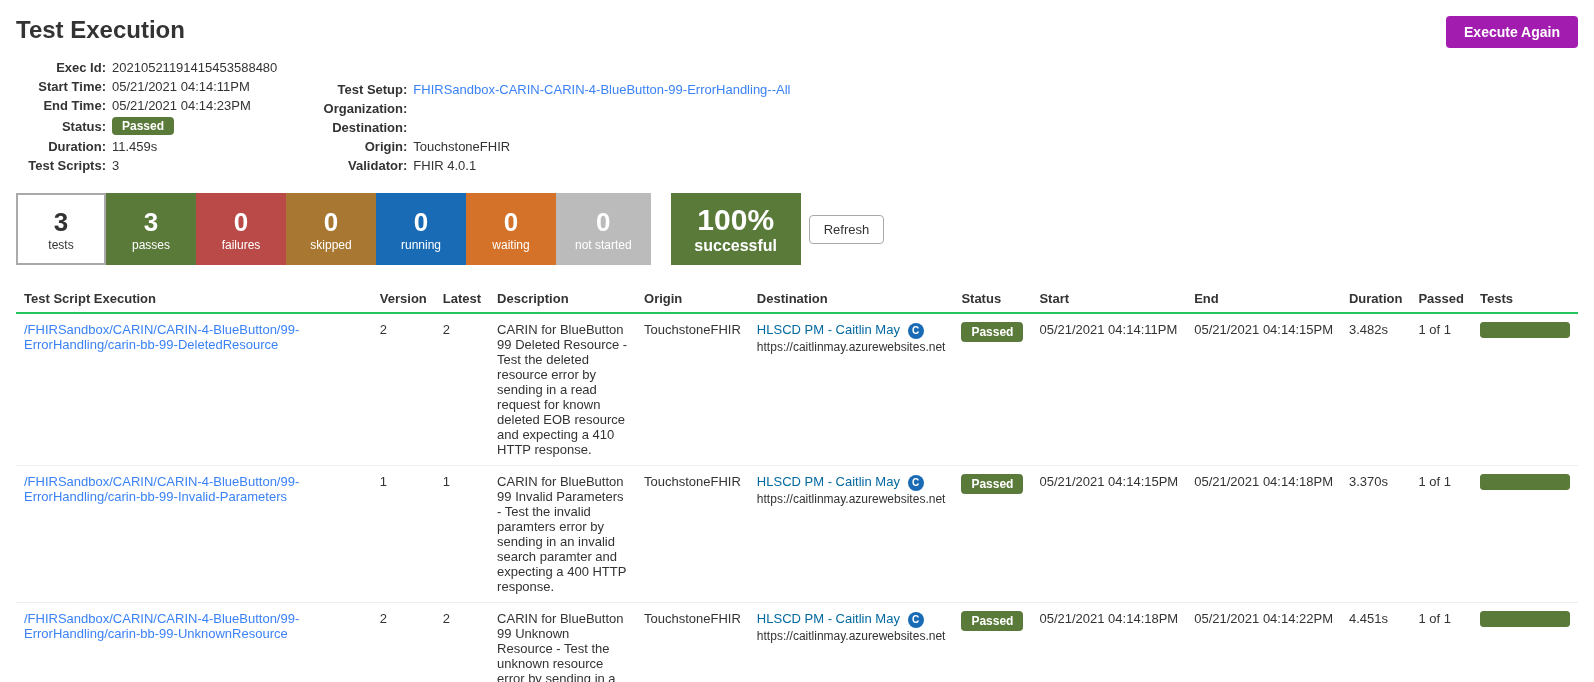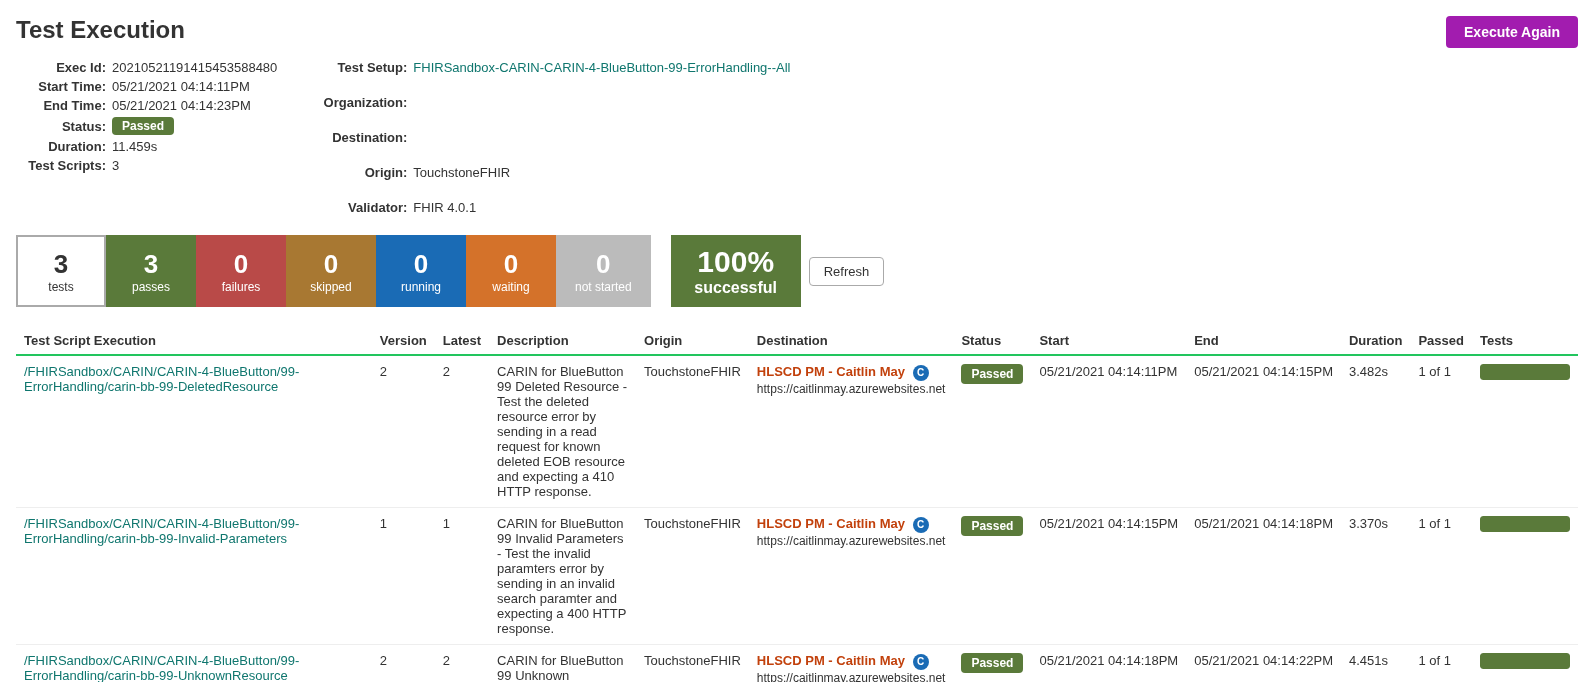--- a/index.html
+++ b/index.html
@@ -1,25 +1,25 @@
 <!DOCTYPE html>
 <html><head>
   <meta charset="utf-8">
   <style>
     * { box-sizing: border-box; margin: 0; padding: 0; }
     body { font-family: -apple-system, BlinkMacSystemFont, 'Segoe UI', Arial, sans-serif; font-size: 13px; color: #333; background: #fff; padding: 16px; }
     h1 { font-size: 24px; font-weight: 600; margin-bottom: 16px; }
     .meta-section { display: flex; gap: 40px; margin-bottom: 20px; }
     .meta-left { display: flex; flex-direction: column; gap: 4px; }
-    .meta-right { display: flex; flex-direction: column; gap: 20px; }
+    .meta-right { display: flex; flex-direction: column; gap: 4px; justify-content: flex-end; }
     .meta-row { display: flex; align-items: center; gap: 6px; }
     .meta-label { font-weight: 700; text-align: right; min-width: 90px; }
     .meta-value { font-weight: 400; }
     .badge-passed { background: #5a7a3a; color: #fff; padding: 2px 10px; border-radius: 4px; font-size: 12px; font-weight: 600; display: inline-block; }
-    .link-blue { color: #0f766e; text-decoration: none; cursor: pointer; }
+    .link-blue { color: #3b82f6; text-decoration: none; cursor: pointer; }
     .stat-box { display: flex; flex-direction: column; align-items: center; justify-content: center; padding: 10px 18px; border: 1px solid #ccc; min-width: 90px; }
     .stat-box.total { border: 2px solid #aaa; background: #fff; }
     .stat-box .number { font-size: 26px; font-weight: 700; }
     .stat-box .label { font-size: 12px; }
     .stat-box.passes { background: #5a7a3a; color: #fff; border-color: #5a7a3a; }
     .stat-box.failures { background: #b94a48; color: #fff; border-color: #b94a48; }
     .stat-box.skipped { background: #a87832; color: #fff; border-color: #a87832; }
     .stat-box.running { background: #1a6bb5; color: #fff; border-color: #1a6bb5; }
     .stat-box.waiting { background: #d4722a; color: #fff; border-color: #d4722a; }
     .stat-box.not-started { background: #bbb; color: #fff; border-color: #bbb; }
@@ -30,21 +30,21 @@
     .stats-right { display: flex; align-items: center; margin-left: 20px; }
     table { width: 100%; border-collapse: collapse; font-size: 13px; }
     th { text-align: left; font-weight: 700; padding: 6px 8px; border-bottom: 2px solid #22c55e; white-space: nowrap; }
     td { padding: 8px 8px; vertical-align: top; border-bottom: 1px solid #eee; }
     .badge-status { background: #5a7a3a; color: #fff; padding: 3px 10px; border-radius: 4px; font-size: 12px; font-weight: 600; white-space: nowrap; display: inline-block; }
     .progress-bar-container { width: 90px; height: 16px; background: #eee; border-radius: 3px; overflow: hidden; }
     .progress-bar-fill { height: 100%; background: #5a7a3a; width: 100%; border-radius: 3px; }
     .c-badge { display: inline-flex; align-items: center; justify-content: center; width: 16px; height: 16px; background: #1a6bb5; color: #fff; border-radius: 50%; font-size: 10px; font-weight: 700; margin-left: 4px; }
     .execute-btn { background: #a21caf; color: #fff; border: none; padding: 8px 18px; border-radius: 4px; font-size: 14px; cursor: pointer; font-weight: 600; }
     .header-row { display: flex; justify-content: space-between; align-items: flex-start; }
-    .destination-name { color: #c2410c; cursor: pointer; font-weight: bold; }
+    .destination-name { color: #0369a1; cursor: pointer; }
     .destination-url { color: #333; font-size: 12px; }
   </style>
 </head>
 <body>
 
 <div class="header-row">
   <h1>Test Execution</h1>
   <button class="execute-btn">Execute Again</button>
 </div>
 

